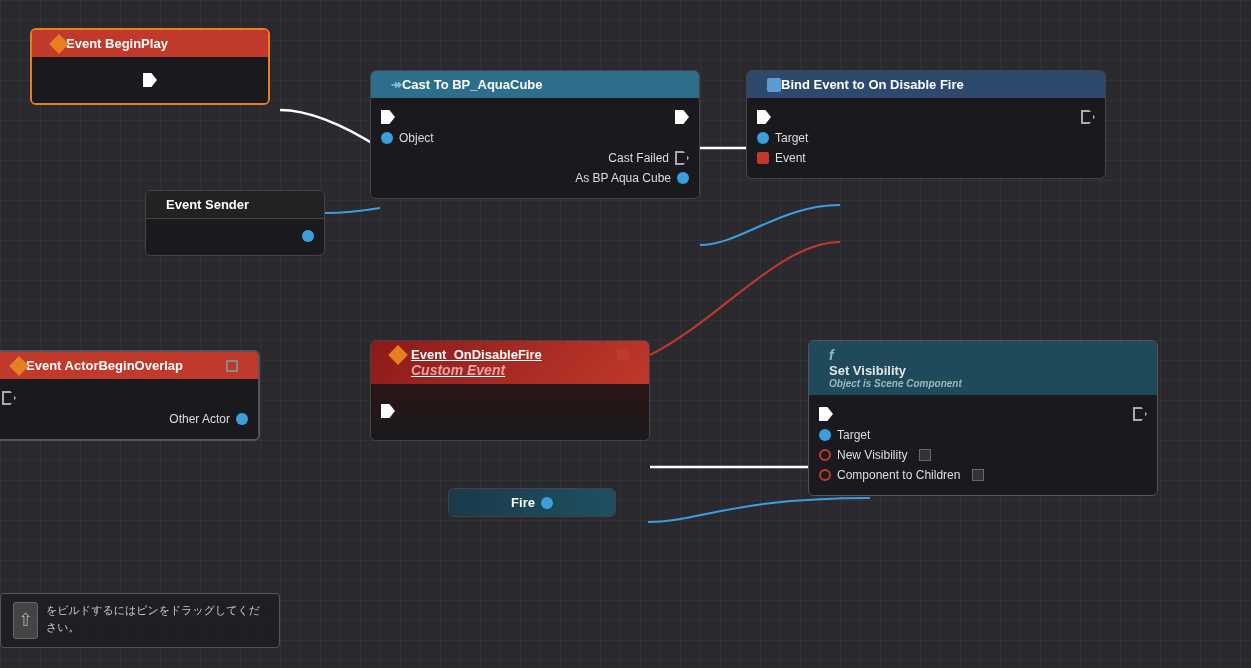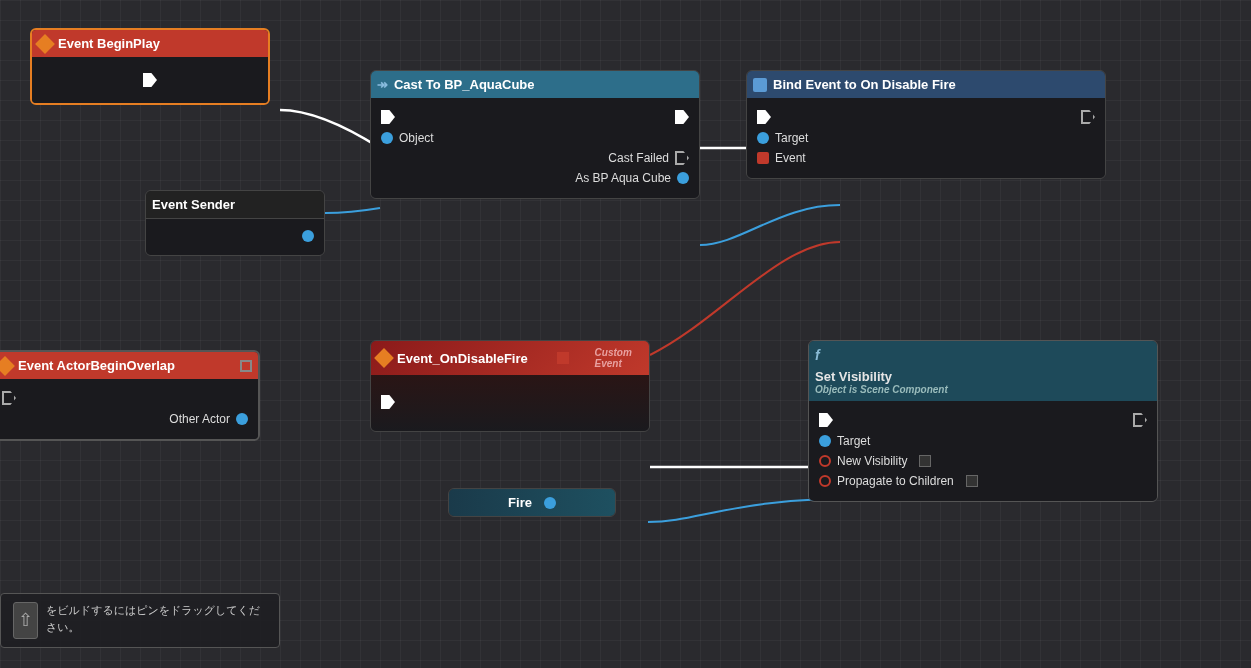--- a/index.html
+++ b/index.html
@@ -21,25 +21,24 @@
     .bp-node {
       position: absolute;
       border-radius: 6px;
       overflow: hidden;
       min-width: 140px;
     }
 
     .bp-node-header {
       display: flex;
       align-items: center;
-      padding: 6px 6px;
+      padding: 6px 20px;
       font-size: 13px;
       font-weight: 600;
       color: #fff;
-      gap: 6px;
     }
 
     .bp-node-body {
       background: #1a1a1e;
       padding: 8px 0 10px 0;
     }
 
     .bp-node-row {
       display: flex;
       align-items: center;
@@ -376,27 +375,27 @@
     </div>
 
     <div class="bp-node-row right">
       <span>Other Actor</span>
       <span class="pin pin-blue"></span>
     </div>
   </div>
 </div>
 
 <div class="bp-node" id="node-disable-fire">
-  <div class="bp-node-header" style="flex-direction:row; align-items:center; position:relative;">
+  <div class="bp-node-header" style="flex-direction:column; align-items:flex-start; position:relative;text-decoration:underline;">
     <div style="display:flex; align-items:center; gap:6px; width:100%;">
       <span class="diamond-icon"></span>
       <span>Event_OnDisableFire</span>
       <span style="margin-left:auto; width:12px; height:12px; background:#c0392b; display:inline-block;"></span>
     </div>
-    <span style="font-size:10px; color:#e8a0a0; font-style:italic; padding-left:20px;">Custom Event</span>
+    <span style="font-size:14px; color:#e8a0a0; font-style:italic; padding-left:20px;">Custom Event</span>
   </div>
   <div class="bp-node-body" style="background: linear-gradient(180deg,#2a1515 0%,#1a1a1e 100%);">
     <div class="bp-node-row" style="padding:12px 10px;">
       <span class="pin-exec"></span>
     </div>
   </div>
 </div>
 
 <div class="bp-node" id="node-fire">
   <div class="bp-node-header" style="background: linear-gradient(90deg,#1a3a4a,#1e5060); justify-content:center;">
@@ -426,21 +425,21 @@
     </div>
 
     <div class="bp-node-row">
       <span class="pin pin-red-circle" style="width:12px;height:12px;border-radius:50%;border:2px solid #c0392b;background:transparent;"></span>
       <span>New Visibility</span>
       <span class="bp-checkbox" style="margin-left:6px;"></span>
     </div>
 
     <div class="bp-node-row">
       <span class="pin pin-red-circle" style="width:12px;height:12px;border-radius:50%;border:2px solid #c0392b;background:transparent;"></span>
-      <span>Propagate to Children</span>
+      <span>Component to Children</span>
       <span class="bp-checkbox" style="margin-left:6px;"></span>
     </div>
   </div>
 </div>
 
 <div id="tooltip-box">
   <div style="display:flex; align-items:flex-start; gap:8px;">
     <div style="background:#444; border:1px solid #666; padding:4px; border-radius:3px; font-size:18px; color:#aaa;">⇧</div>
     <div>
       <div>をビルドするにはピンをドラッグしてください。</div>

